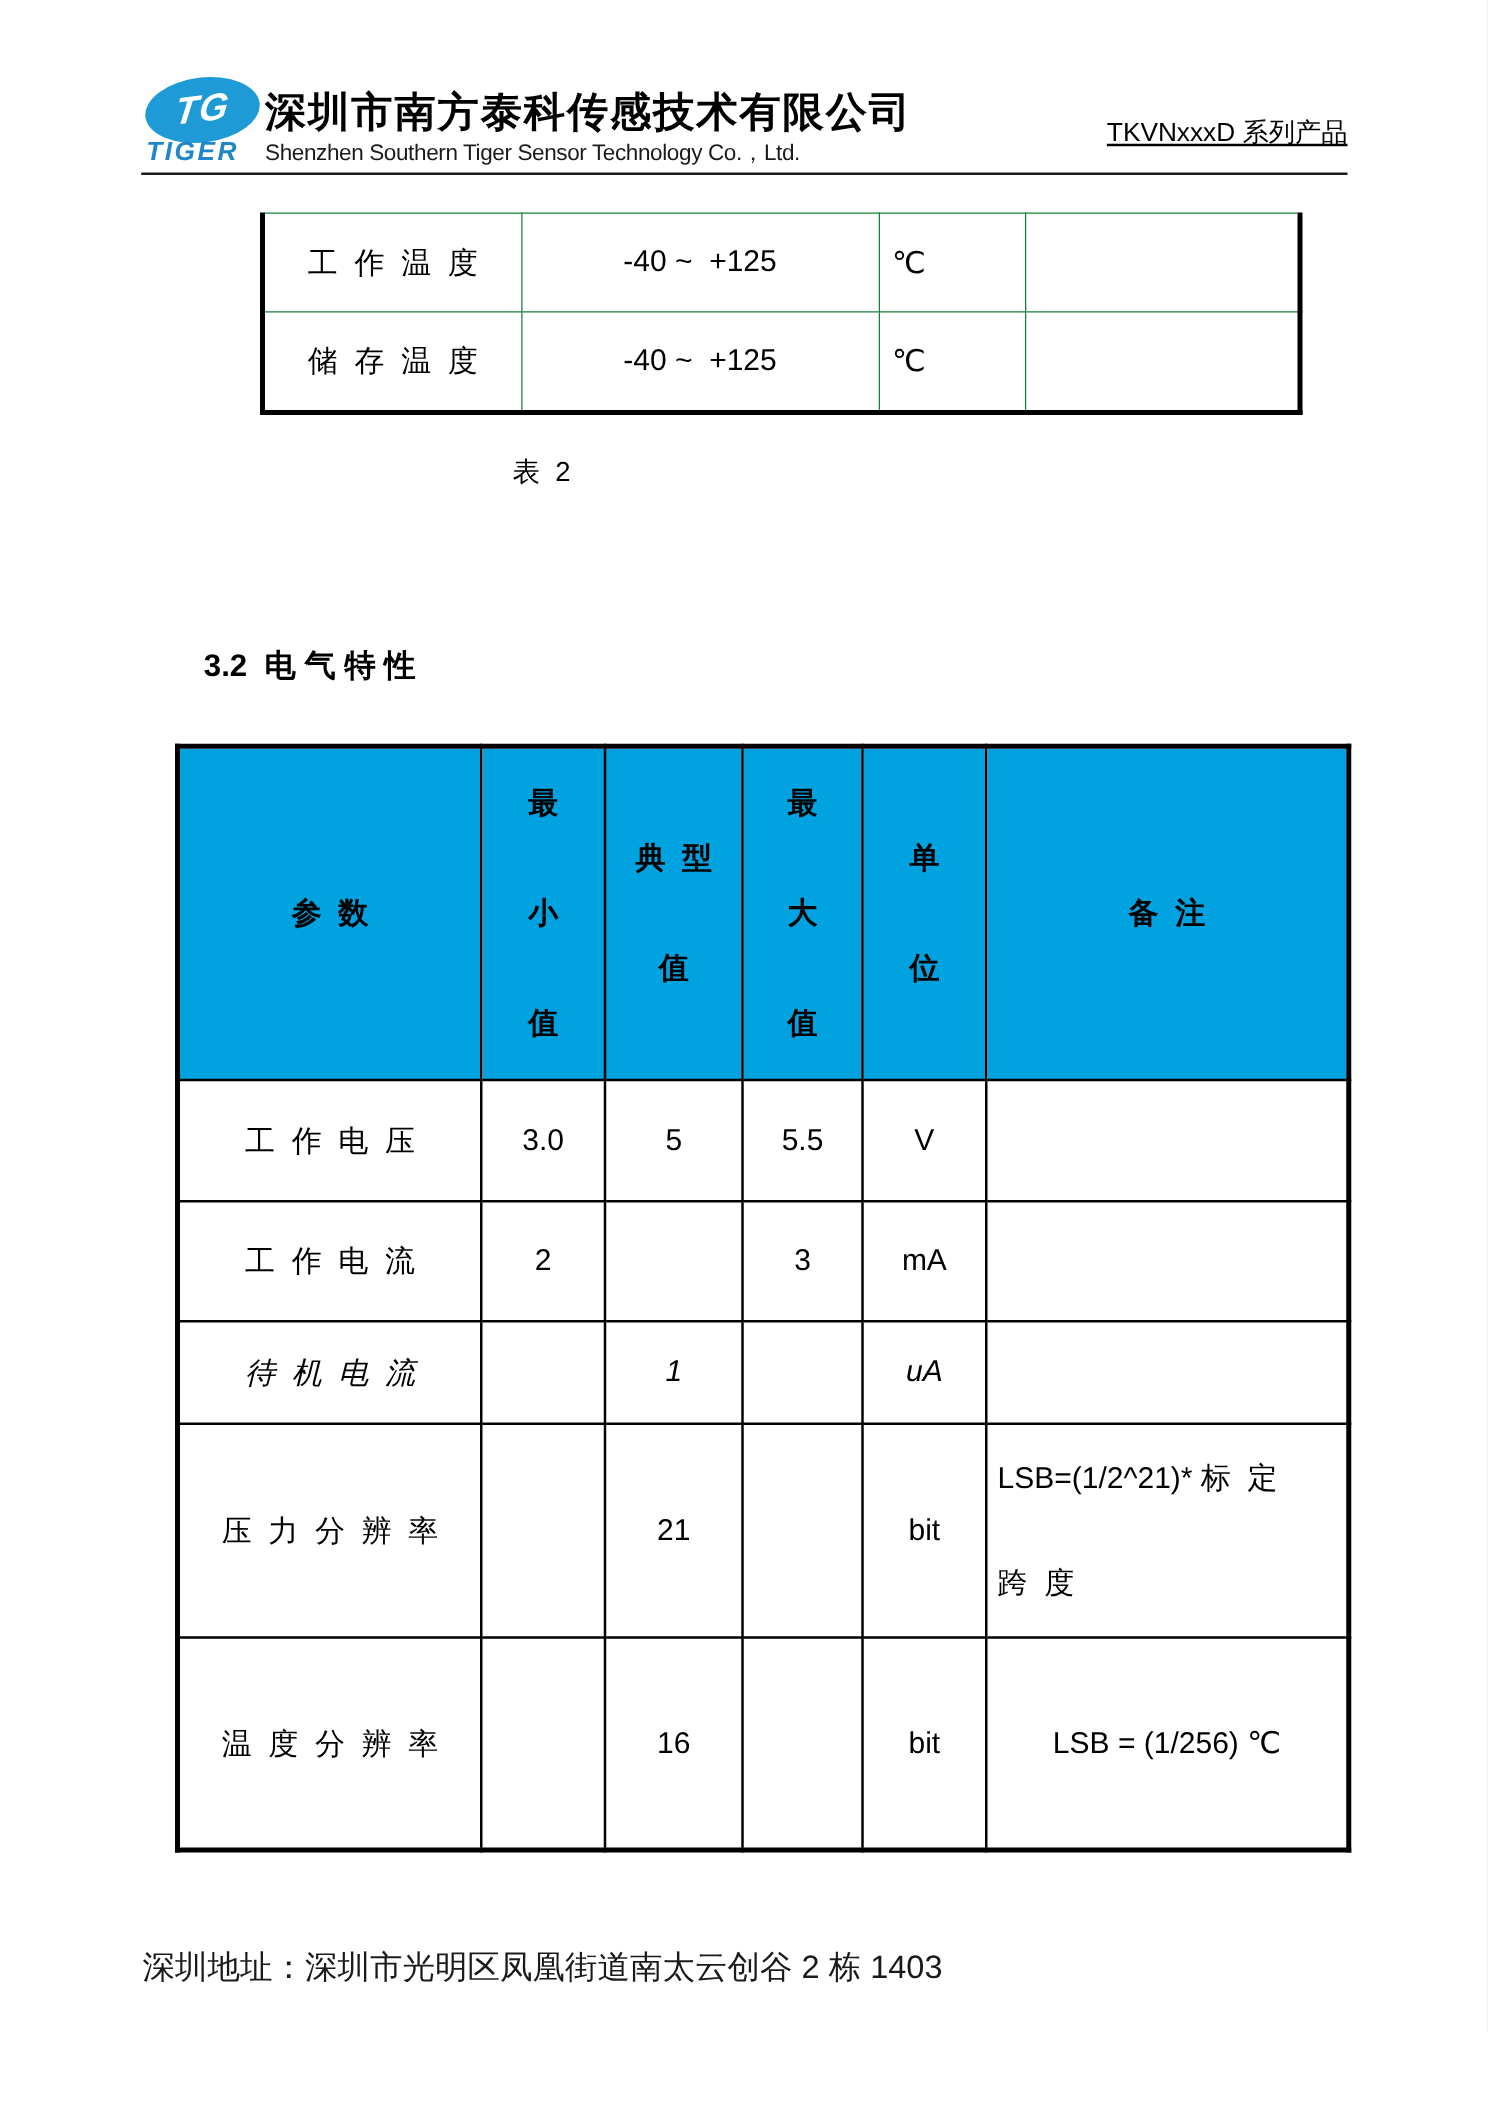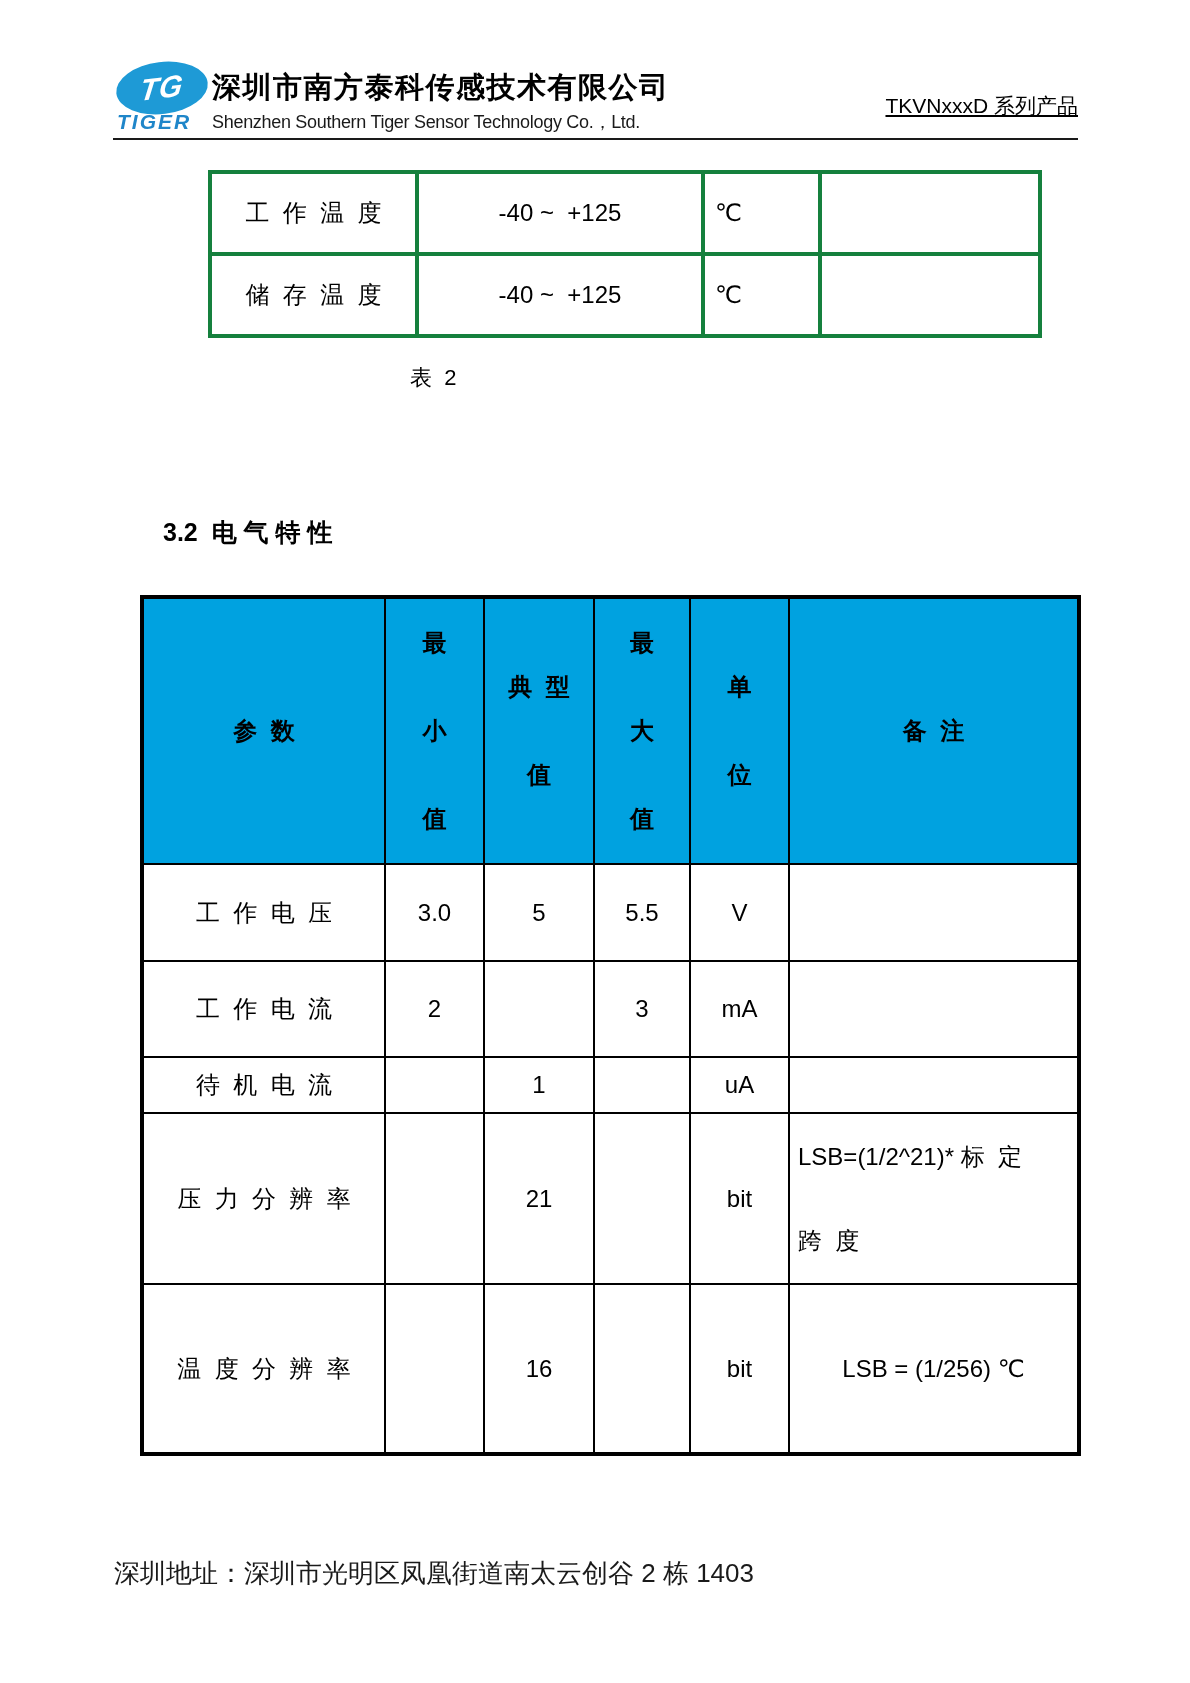--- a/index.html
+++ b/index.html
@@ -16,42 +16,42 @@
   }
   .logo-tg{
     color:#fff;font-style:italic;font-weight:bold;font-size:30px;
     transform:skewX(-14deg);letter-spacing:1px;line-height:1;
   }
   .logo-tiger{
     position:absolute;left:117px;top:110px;font-style:italic;font-weight:bold;
     font-size:21px;letter-spacing:2px;
   }
   .company-cn{
-    position:absolute;left:212px;top:68px;font-size:29px;font-weight:bold;
+    position:absolute;left:212px;top:68px;font-size:33px;font-weight:bold;
     letter-spacing:1.5px;white-space:pre-wrap;
   }
   .company-en{
     position:absolute;left:212px;top:110px;font-size:18px;color:#1a1a1a;
     letter-spacing:-0.3px;white-space:pre-wrap;
   }
   .product-series{
     position:absolute;right:112px;top:92px;font-size:21px;white-space:pre-wrap;text-decoration:underline;
   }
   .header-rule{
     position:absolute;left:113px;top:138px;width:965px;height:2px;background:#1a1a1a;
   }
   
   table{border-collapse:collapse;table-layout:fixed;}
   td,th{overflow:hidden;}
   #temp-table{
     position:absolute;left:208px;top:170px;width:830px;
     border:4px solid #000;border-top:1px solid #000;
   }
   #temp-table td{
-    border:4px solid #15803d;height:76px;font-size:24px;text-align:center;
+    border:1px solid #15803d;height:76px;font-size:24px;text-align:center;
     vertical-align:middle;white-space:pre-wrap;
   }
   #temp-table td.cell-unit{text-align:left;padding-left:10px;}
   .table-caption{
     position:absolute;left:410px;top:363px;font-size:22px;white-space:pre-wrap;
   }
   .section-heading{
     position:absolute;left:163px;top:516px;font-size:25px;font-weight:bold;
     white-space:pre-wrap;
   }
@@ -61,21 +61,21 @@
   #elec-table th,#elec-table td{
     border:2px solid #000;font-size:24px;text-align:center;vertical-align:middle;
     white-space:pre-wrap;padding:0;
   }
   #elec-table thead tr{height:260px;}
   #elec-table thead th{font-weight:bold;}
   .hstack{line-height:88px;}
   .mstack{line-height:84px;}
   #elec-table tbody tr:nth-child(1){height:97px;}
   #elec-table tbody tr:nth-child(2){height:96px;}
-  #elec-table tbody tr:nth-child(3){height:56px;}
+  #elec-table tbody tr:nth-child(3){height:82px;font-style:italic;}
   #elec-table tbody tr:nth-child(4){height:171px;}
   #elec-table tbody tr:nth-child(5){height:170px;}
   #elec-table tbody tr:nth-child(6){height:75px;}
   #elec-table td.remark-left{text-align:left;padding-left:8px;padding-right:4px;}
   
   .footer-line1,.footer-line2{
     position:absolute;left:114px;font-size:26px;color:#1a1a1a;white-space:pre-wrap;
   }
   .footer-line1{top:1564px;}
   .footer-line2{top:1556px;}

